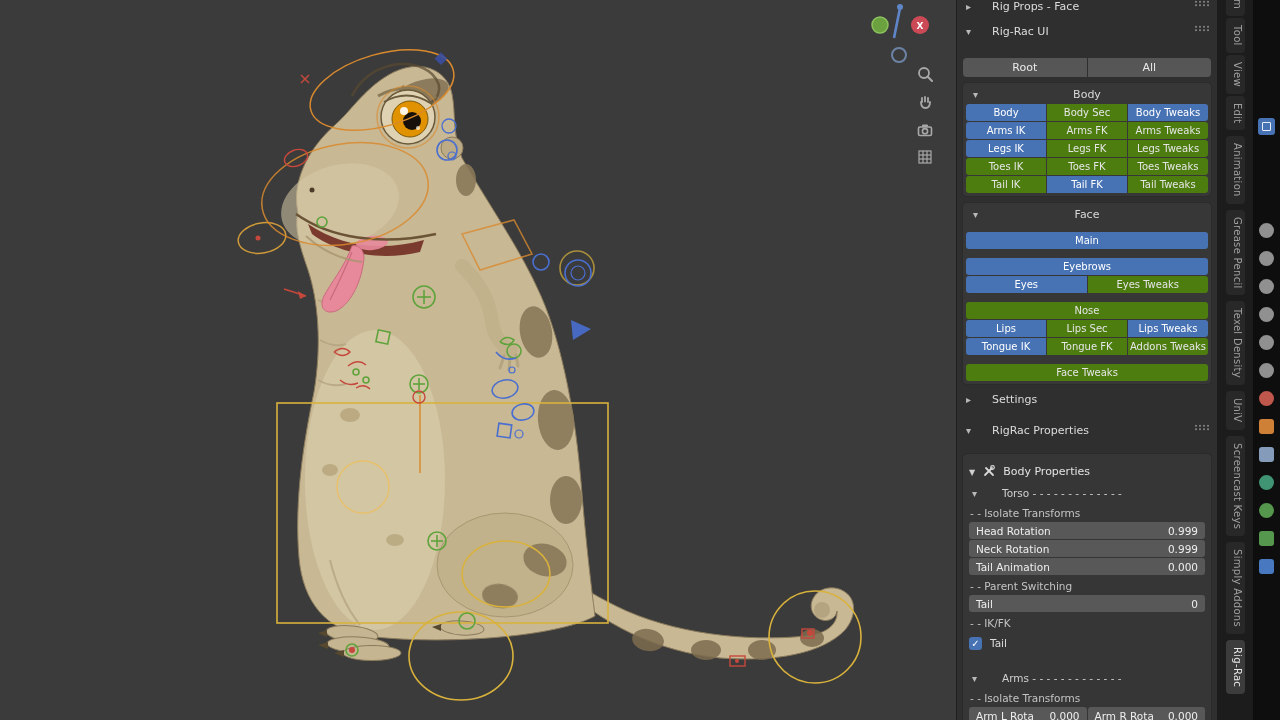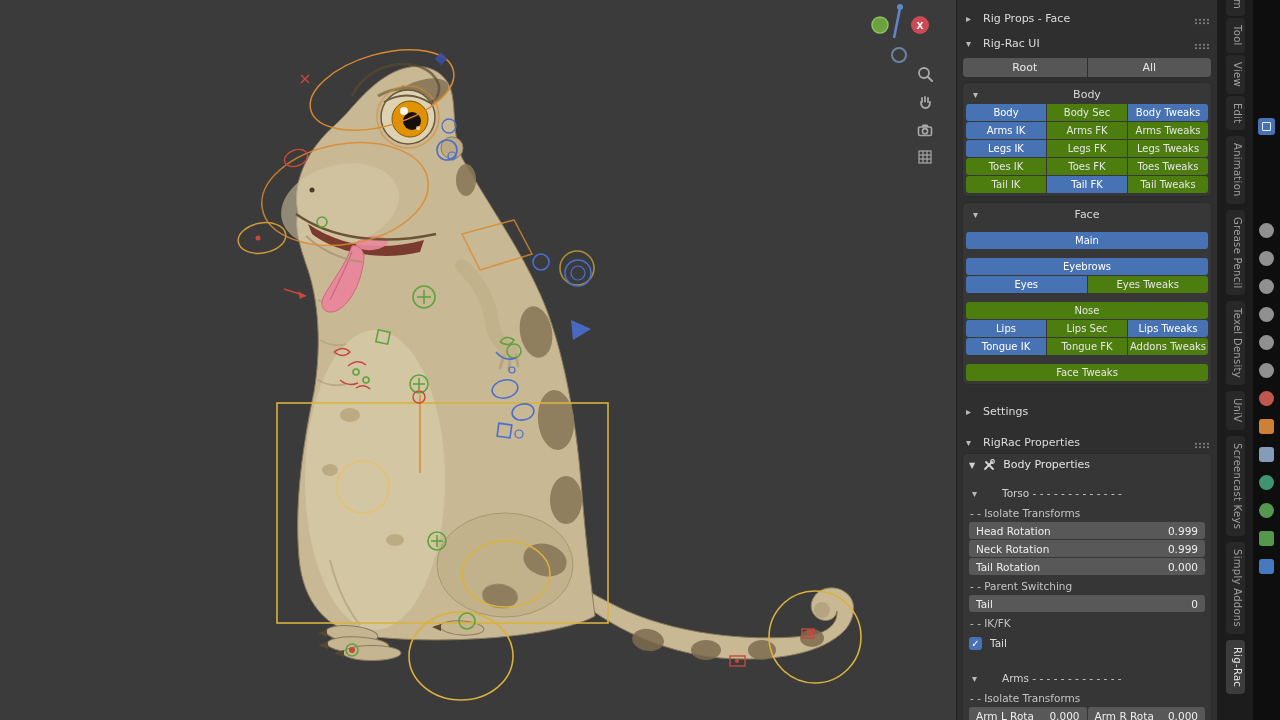--- a/index.html
+++ b/index.html
@@ -4,42 +4,42 @@
 <style>
   *{margin:0;padding:0;box-sizing:border-box}
   html,body{width:1280px;height:720px;overflow:hidden;background:#111}
   #app{position:relative;width:1280px;height:720px;font-family:"DejaVu Sans","Liberation Sans",sans-serif;color:#ddd}
   
   #viewport{position:absolute;left:0;top:0;width:956px;height:720px;background:#3b3b3b}
   #gizmos{position:absolute;left:846px;top:0;width:110px;height:190px}
   .vtool{position:absolute;left:69px;width:20px;height:20px;display:flex;align-items:center;justify-content:center;opacity:.8;cursor:pointer}
   
   #npanel{position:absolute;left:956px;top:0;width:261px;height:720px;background:#2f2f2f;border-left:1px solid #202020}
-  .phdr{display:flex;align-items:flex-end;gap:9px;height:25px;padding:0 8px 0 6px;font-size:11px;color:#dcdcdc}
+  .phdr{display:flex;align-items:flex-start;gap:18px;height:25px;padding:0 8px 0 6px;font-size:11px;color:#dcdcdc}
   .chev{width:11px;color:#b9b9b9;text-align:center;flex:0 0 auto}
   .chev.right::after{content:"\25B8";font-size:10px}
   .chev.down::after{content:"\25BE";font-size:10px}
   .dots{margin-left:auto;width:15px;height:7px;background-image:radial-gradient(circle,#909090 .9px,transparent 1.1px);background-size:4px 3.5px;opacity:.8}
   .btn-row{display:flex;gap:1px;margin:8px 6px 0}
   .btn{flex:1;height:19px;background:#565656;color:#e9e9e9;font-size:11px;display:flex;align-items:center;justify-content:center;cursor:pointer}
   .btn:first-child{border-radius:4px 0 0 4px}
   .btn:last-child{border-radius:0 4px 4px 0}
   .subbox{margin:5px 5px 0;background:#373737;border:1px solid #2b2b2b;border-radius:5px;padding:2px 3px 3px}
   .boxhdr{position:relative;height:18px;display:flex;align-items:center;justify-content:center;font-size:11px;color:#d8d8d8}
   .boxhdr .chev{position:absolute;left:4px}
   .grid3{display:grid;grid-template-columns:1fr 1fr 1fr;gap:1px;margin-top:1px}
   .grid2{display:grid;grid-template-columns:1fr 1fr;gap:1px;margin-top:1px}
   .grid1{margin-top:9px}
   .rbtn{height:17px;background:#4d7c0f;color:#e6e6e6;font-size:10px;display:flex;align-items:center;justify-content:center;white-space:nowrap;overflow:hidden;padding:0 2px;cursor:pointer}
   .grid3 .rbtn:first-child,.grid2 .rbtn:first-child{border-radius:3px 0 0 3px}
   .grid3 .rbtn:last-child,.grid2 .rbtn:last-child{border-radius:0 3px 3px 0}
   .grid1 .rbtn{border-radius:3px}
   .rbtn.active{background:#4772b3;color:#fff}
   .propbox{margin:4px 5px 0;background:#363636;border:1px solid #2a2a2a;border-radius:5px;padding:4px 6px 30px}
-  .prophdr{display:flex;align-items:flex-start;gap:7px;height:20px;font-size:11px;color:#e2e2e2}
+  .prophdr{display:flex;align-items:flex-end;gap:7px;height:20px;font-size:11px;color:#e2e2e2}
   .tri::after{content:"\25BC";font-size:8px;color:#d0d0d0}
   .dashhdr{display:flex;align-items:center;gap:22px;height:18px;font-size:10.5px;color:#d0d0d0;margin-top:6px}
   .minilabel{height:16px;margin-top:3px;font-size:10.5px;color:#c4c4c4;display:flex;align-items:center;padding-left:1px}
   .slider{height:17px;background:#585858;border-radius:3px;display:flex;align-items:center;justify-content:space-between;padding:0 7px;font-size:10.5px;color:#eee;margin-top:1px;cursor:pointer;white-space:nowrap;overflow:hidden}
   .checkrow{display:flex;align-items:center;gap:8px;height:20px;margin-top:2px;font-size:10.5px;color:#dcdcdc}
   .checkbox{width:13px;height:13px;border-radius:3px;background:#545454;display:flex;align-items:center;justify-content:center;font-size:10px;color:#fff;cursor:pointer}
   .checkbox.checked{background:#4772b3}
   .checkbox.checked::after{content:"\2713"}
   .mt16{margin-top:16px}
   
@@ -388,21 +388,21 @@
 
       <div class="slider">
         <span class="lab">Head Rotation</span>
         <span class="val">0.999</span>
       </div>
       <div class="slider">
         <span class="lab">Neck Rotation</span>
         <span class="val">0.999</span>
       </div>
       <div class="slider">
-        <span class="lab">Tail Rotation</span>
+        <span class="lab">Tail Animation</span>
         <span class="val">0.000</span>
       </div>
 
       <div class="minilabel">- -  Parent Switching</div>
       <div class="slider">
         <span class="lab">Tail</span>
         <span class="val">0</span>
       </div>
 
       <div class="minilabel">- -  IK/FK</div>

